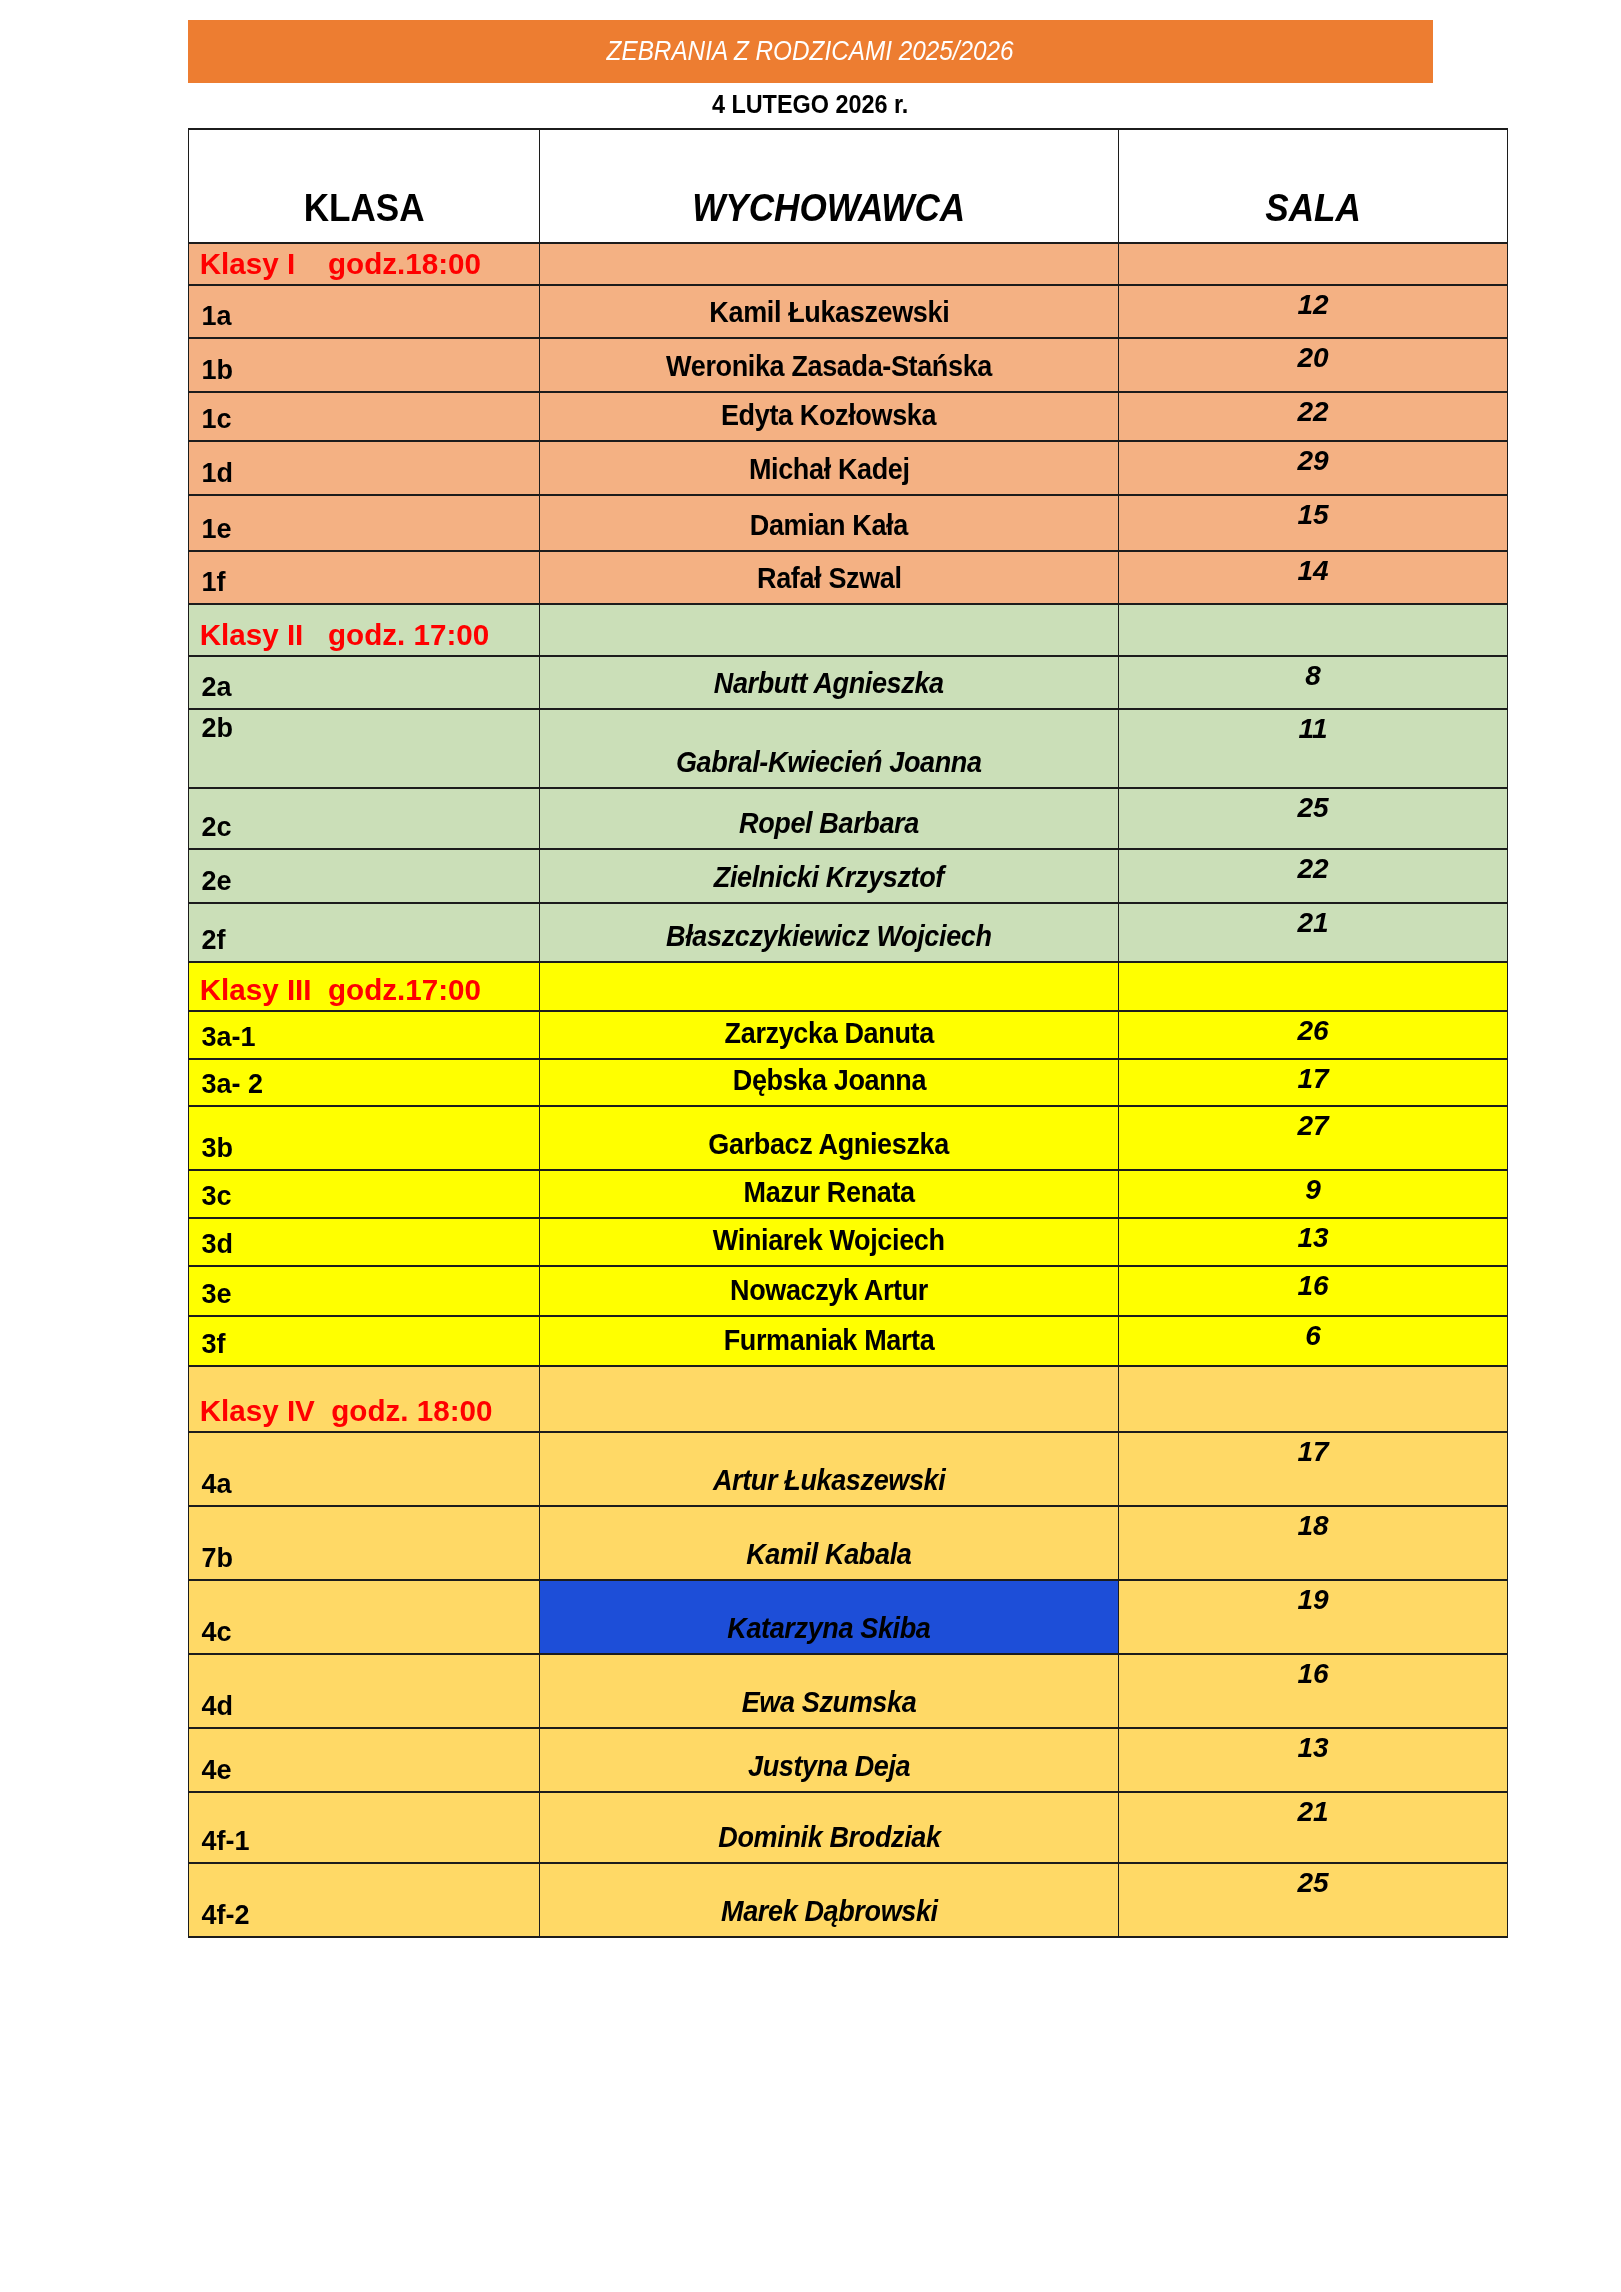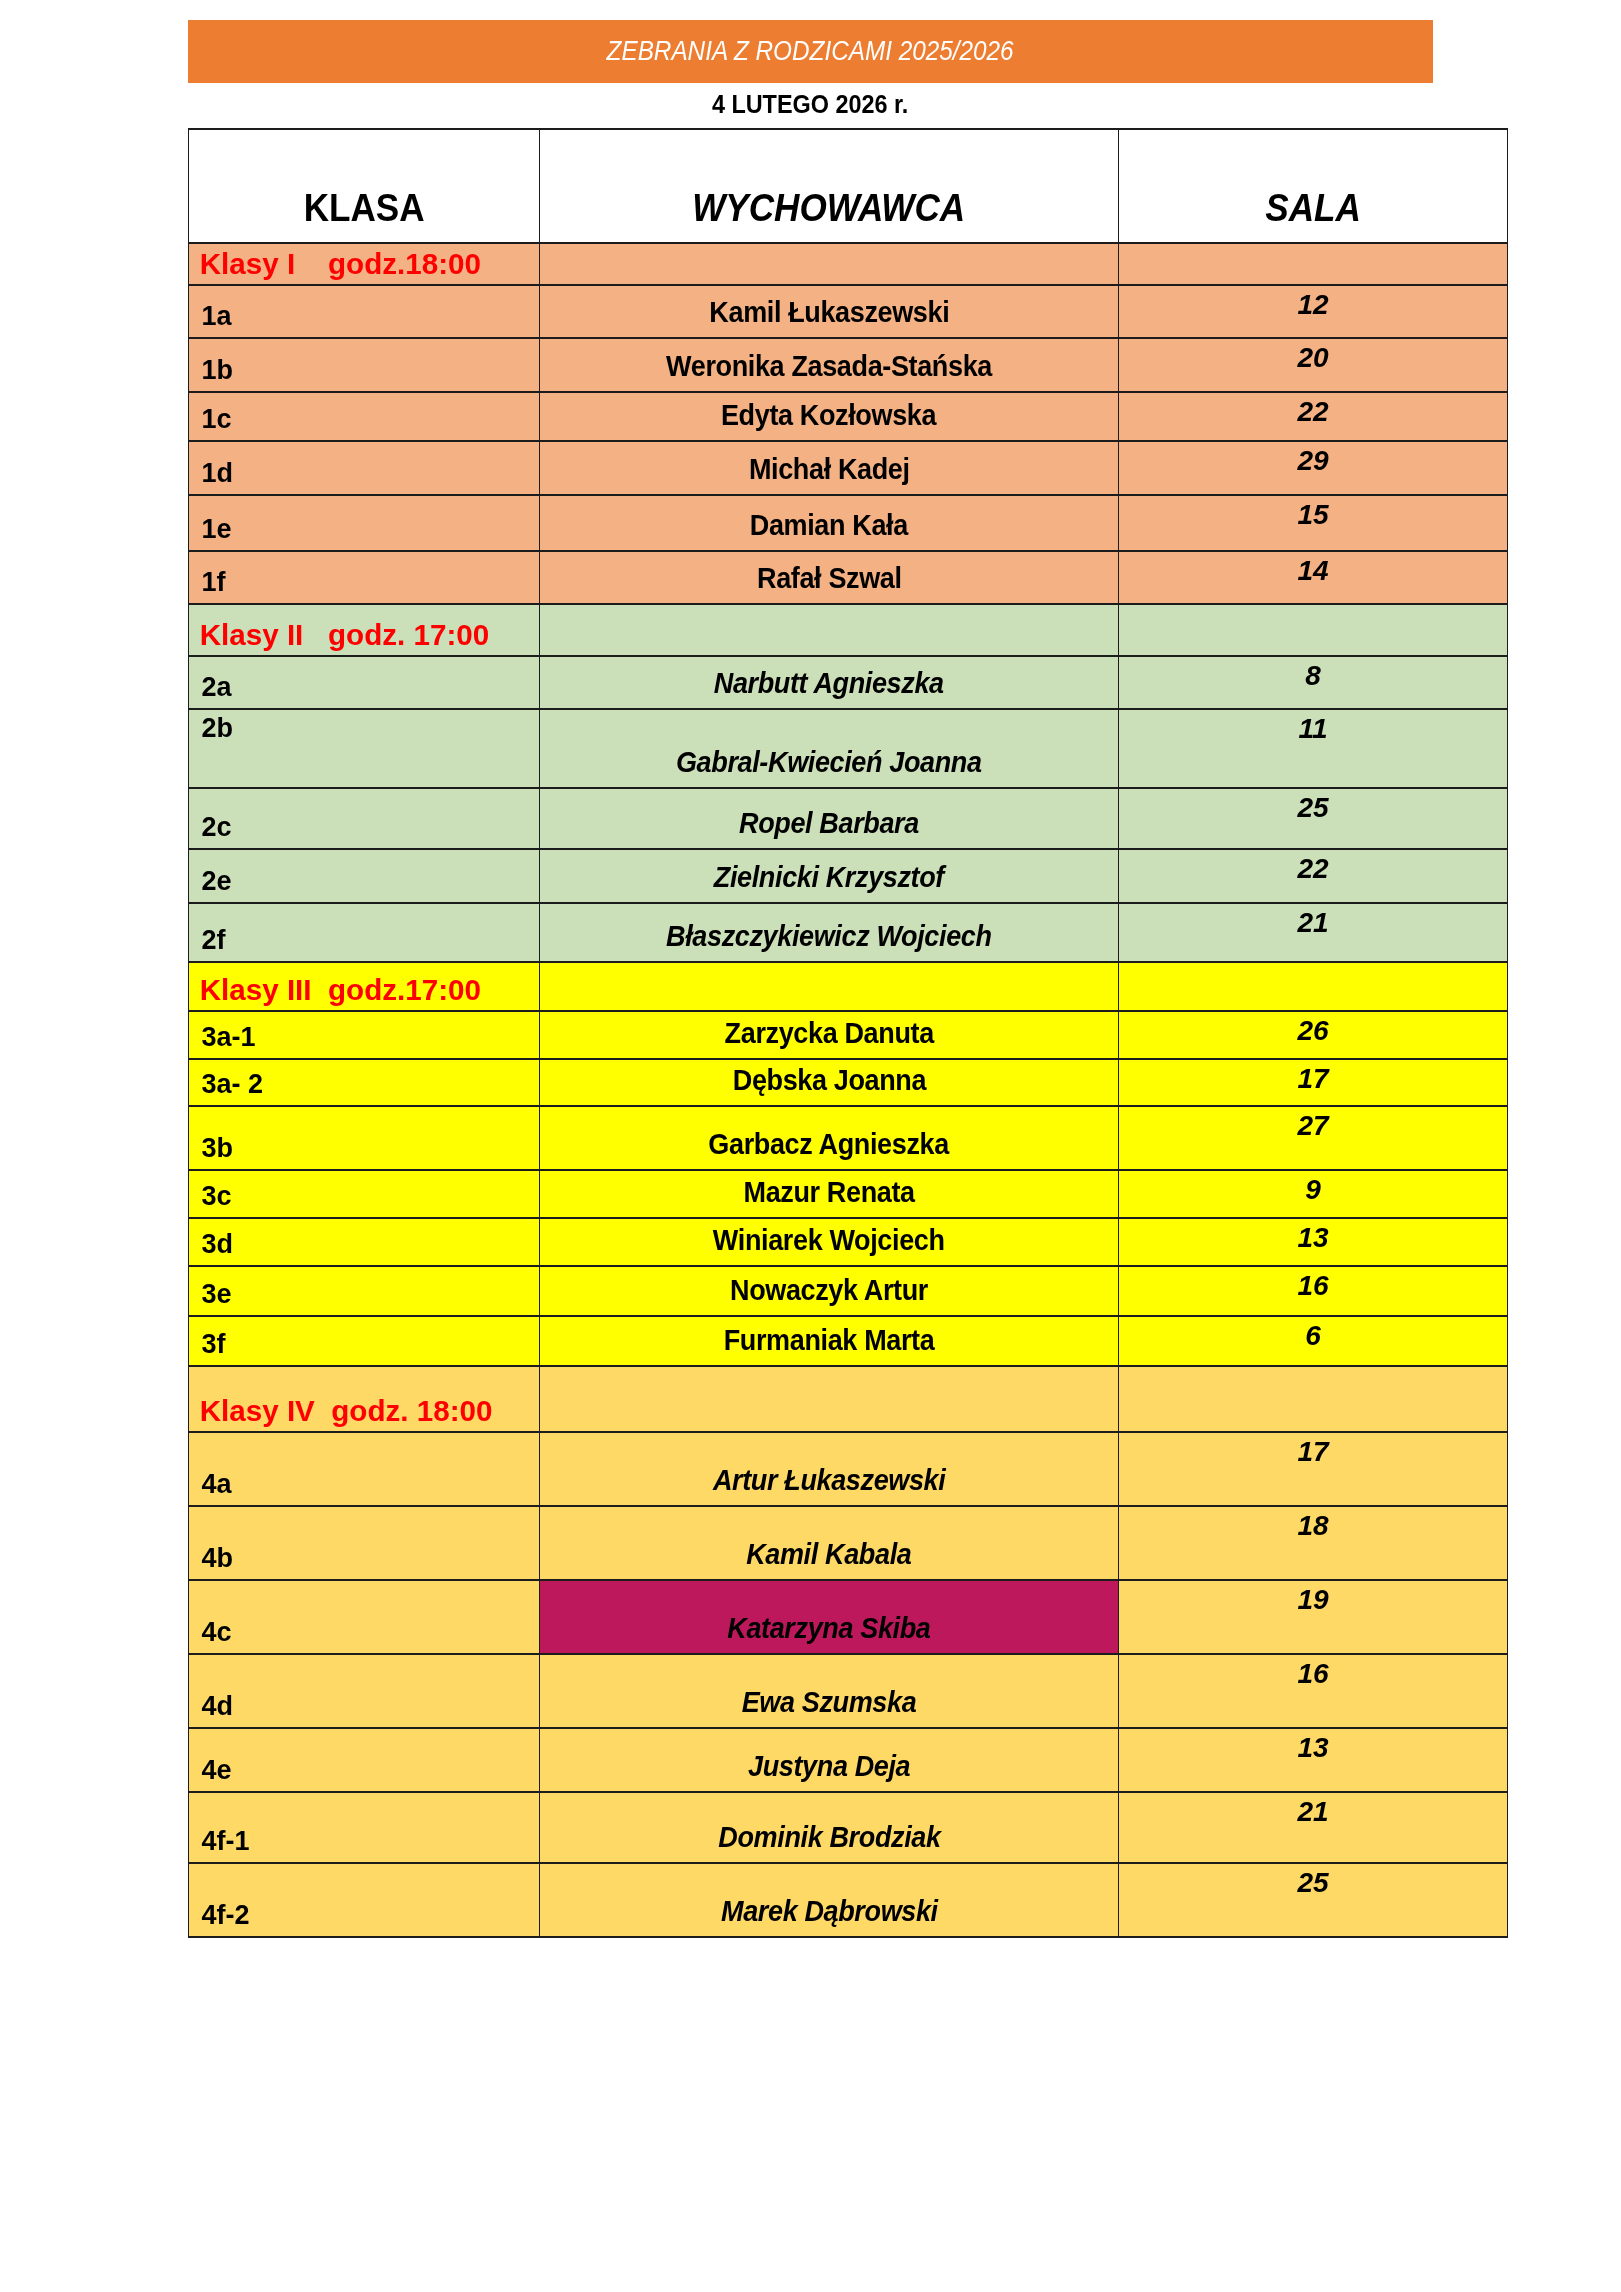--- a/index.html
+++ b/index.html
@@ -251,27 +251,27 @@
           <td class="label" style="background: rgb(255, 217, 102); color: rgb(255, 0, 0);">Klasy IV  godz. 18:00</td>
           <td style="background: rgb(255, 217, 102);"></td>
           <td style="background: rgb(255, 217, 102);"></td>
         </tr>
         <tr style="height: 74px;">
           <td class="klasa" style="background: rgb(255, 217, 102);">4a</td>
           <td class="name it" style="background: rgb(255, 217, 102);"><span class="cx">Artur Łukaszewski</span></td>
           <td class="sala" style="background: rgb(255, 217, 102);">17</td>
         </tr>
         <tr style="height: 74px;">
-          <td class="klasa" style="background: rgb(255, 217, 102);">4b</td>
+          <td class="klasa" style="background: rgb(255, 217, 102);">7b</td>
           <td class="name it" style="background: rgb(255, 217, 102);"><span class="cx">Kamil Kabala</span></td>
           <td class="sala" style="background: rgb(255, 217, 102);">18</td>
         </tr>
         <tr style="height: 74px;">
           <td class="klasa" style="background: rgb(255, 217, 102);">4c</td>
-          <td class="name it" style="background: #be185d;"><span class="cx">Katarzyna Skiba</span></td>
+          <td class="name it" style="background: #1d4ed8;"><span class="cx">Katarzyna Skiba</span></td>
           <td class="sala" style="background: rgb(255, 217, 102);">19</td>
         </tr>
         <tr style="height: 74px;">
           <td class="klasa" style="background: rgb(255, 217, 102);">4d</td>
           <td class="name it" style="background: rgb(255, 217, 102);"><span class="cx">Ewa Szumska</span></td>
           <td class="sala" style="background: rgb(255, 217, 102);">16</td>
         </tr>
         <tr style="height: 64px;">
           <td class="klasa" style="background: rgb(255, 217, 102);">4e</td>
           <td class="name it" style="background: rgb(255, 217, 102);"><span class="cx">Justyna Deja</span></td>

